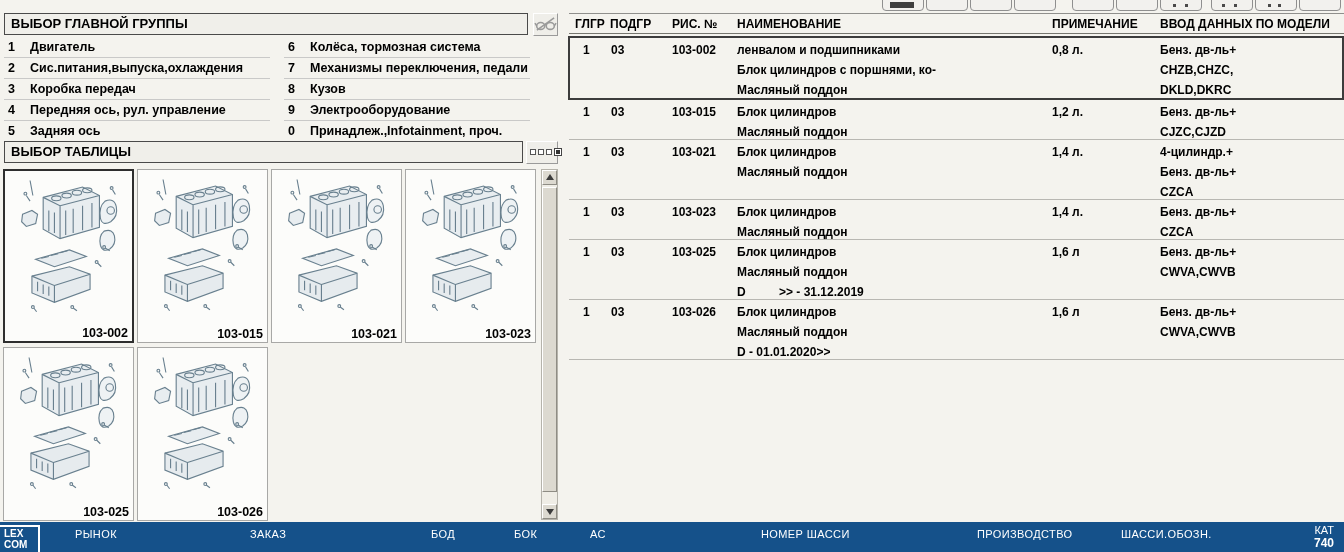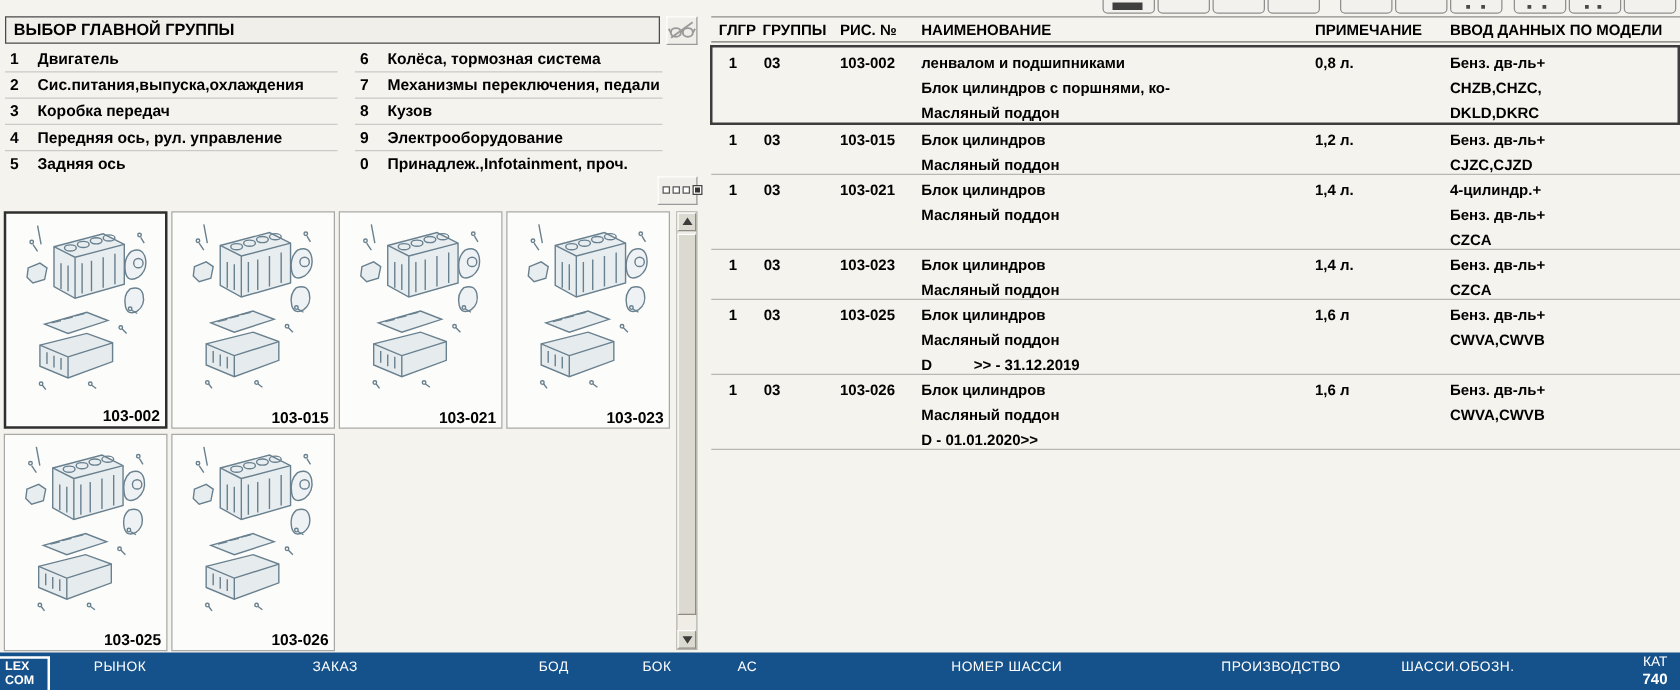--- a/index.html
+++ b/index.html
@@ -174,20 +174,21 @@
   </div>
   <div class="grp-row" style="left:284px;top:100px;width:246px">
     <span class="grp-num">9</span>
     <span class="grp-label">Электрооборудование</span>
   </div>
   <div class="grp-row last" style="left:284px;top:121px;width:246px">
     <span class="grp-num">0</span>
     <span class="grp-label">Принадлеж.,Infotainment, проч.</span>
   </div>
 
+  <div class="panel-hdr" style="top:141px;width:519px">ВЫБОР ТАБЛИЦЫ</div>
   <div class="hdr-btn" style="left:526px;top:141px;width:32px">
     <span class="sq-icon">
       <span class="sq"></span>
         <span class="sq"></span>
         <span class="sq"></span>
         <span class="sq fill"></span>
     </span>
   </div>
 
   <div class="thumb sel" style="left:3px;top:169px">
@@ -232,21 +233,21 @@
         <div class="tri-up"></div>
       </div>
     <div class="sb-thumb"></div>
     <div class="sb-btn" style="bottom:0;top:auto">
         <div class="tri-dn"></div>
       </div>
   </div>
 
   <div class="hline" style="top:13px;background:#8f8f8c"></div>
   <div class="tbl-hdr-label" style="left:575px">ГЛГР</div>
-  <div class="tbl-hdr-label" style="left:610px">ГРУППЫ</div>
+  <div class="tbl-hdr-label" style="left:610px">ПОДГР</div>
   <div class="tbl-hdr-label" style="left:672px">РИС. №</div>
   <div class="tbl-hdr-label" style="left:737px">НАИМЕНОВАНИЕ</div>
   <div class="tbl-hdr-label" style="left:1052px">ПРИМЕЧАНИЕ</div>
   <div class="tbl-hdr-label" style="left:1160px">ВВОД ДАННЫХ ПО МОДЕЛИ</div>
   <div class="hline" style="top:33px;background:#76766f"></div>
 
   <div class="trow" style="top:38px;height:62px">
     <div class="cell" style="left:14px">
         <div class="ln">1</div>
       </div>

